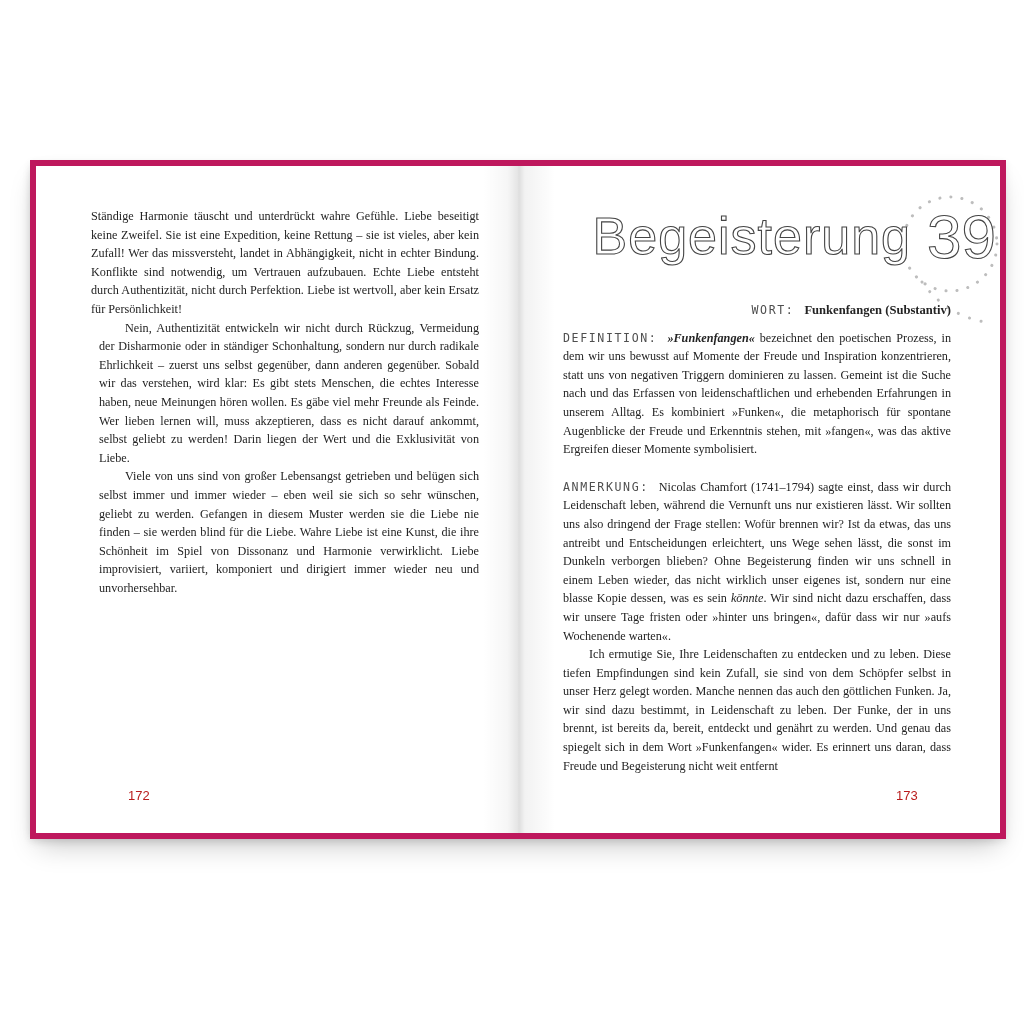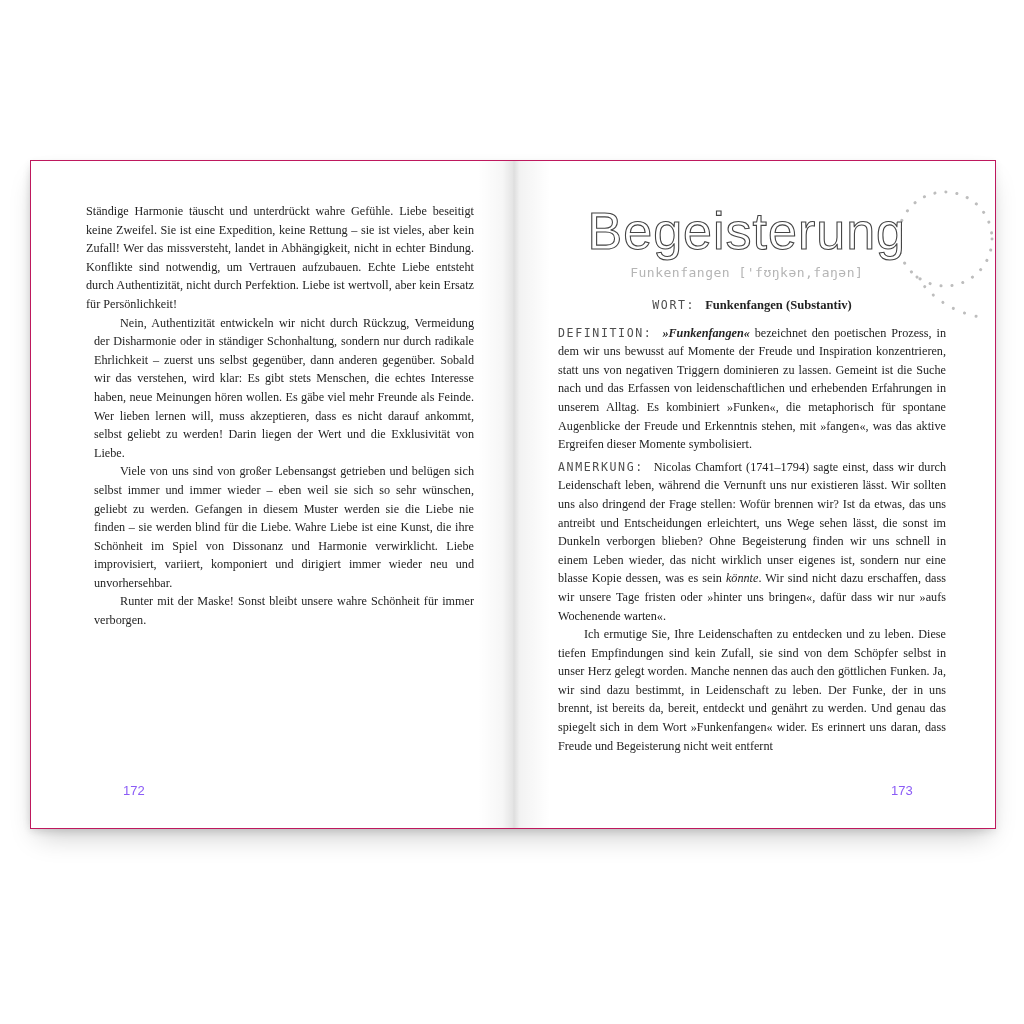--- a/index.html
+++ b/index.html
@@ -1,103 +1,102 @@
 <!DOCTYPE html>
 <html lang="de"><head>
 <meta charset="utf-8">
 <style>
   html,body{margin:0;padding:0;background:#ffffff;}
   body{width:1024px;height:1024px;position:relative;overflow:hidden;
        font-family:"Liberation Serif","DejaVu Serif",serif;}
 
   
   .spread{position:absolute;left:30px;top:160px;width:964px;height:667px;
-          background:#ffffff;border:1px solid #be185d;
+          background:#ffffff;border:6px solid #be185d;
           box-shadow:0 14px 26px -8px rgba(0,0,0,.22),0 3px 8px rgba(0,0,0,.08),
                      -4px 4px 10px -6px rgba(0,0,0,.12);}
   .page{position:absolute;top:0;height:100%;width:482px;}
   .page-left{left:0;}
   .page-right{left:482px;}
   .gutter{position:absolute;left:447px;top:0;width:72px;height:100%;pointer-events:none;
           background:linear-gradient(to right,rgba(0,0,0,0) 0%,rgba(0,0,0,.035) 34%,
                      rgba(0,0,0,.10) 48%,rgba(0,0,0,.13) 50%,rgba(0,0,0,.05) 58%,
                      rgba(0,0,0,0) 100%);}
 
   
   .bodycopy{position:absolute;width:388px;font-size:12.2px;line-height:18.6px;
             color:#232323;text-align:justify;}
   .bodycopy p{margin:0;}
   .bodycopy p.indent{text-indent:26px;margin-left:8px;}
   .left-copy{left:55px;top:41px;}
 
   .entry{position:absolute;left:45px;top:135px;width:388px;font-size:12.2px;
          line-height:18.6px;color:#232323;text-align:justify;}
   .entry p{margin:0;}
-  .entry .block-gap{margin-top:4px;}
+  .entry .block-gap{margin-top:19px;}
   .entry p.indent{text-indent:26px;}
 
   .label{font-family:"DejaVu Sans Mono","Liberation Mono",monospace;
          font-size:11.6px;letter-spacing:1.6px;color:#4e4e4e;margin-right:10px;}
   .word{font-weight:bold;font-size:12.6px;}
-  .entry-line{text-align:center;margin-bottom:9px;}
+  .entry-line{text-align:right;margin-bottom:9px;}
   em{font-style:italic;}
   strong{font-weight:bold;font-style:italic;}
 
   
-  .chapter-head{position:absolute;top:44px;right:89px;text-align:center;}
+  .chapter-head{position:absolute;top:44px;right:89px;text-align:left;}
   .chapter-title{font-family:"Liberation Sans","DejaVu Sans",sans-serif;
                  font-size:52px;line-height:1;letter-spacing:1px;color:#3d3d3d;
                  font-weight:normal;white-space:nowrap;}
   .chapter-number{position:absolute;left:409px;top:40px;
                   font-family:"Liberation Sans","DejaVu Sans",sans-serif;
                   font-size:62px;line-height:1;color:#3d3d3d;}
   @supports (-webkit-text-stroke: 1px #000){
     .thin{-webkit-text-stroke:1.1px #454545;color:#ffffff;}
   }
   .chapter-subtitle{font-family:"DejaVu Sans Mono","Liberation Mono",monospace;
                     font-size:13px;color:#b5b5b5;margin-top:8px;letter-spacing:.5px;
                     white-space:nowrap;}
 
   
   .dots{position:absolute;left:366px;top:16px;pointer-events:none;}
 
   
   .page-number{position:absolute;top:622px;
                font-family:"Liberation Sans","DejaVu Sans",sans-serif;
-               font-size:13px;color:#8b5cf6;}
+               font-size:13px;color:#b91c1c;}
   .pn-left{left:92px;}
   .pn-right{left:378px;}
 </style>
 </head>
 <body>
 
 <div class="spread">
 
   <div class="page page-left">
     <div class="bodycopy left-copy" id="left-copy">
         <p>Ständige Harmonie täuscht und unterdrückt wahre Gefühle. Liebe beseitigt keine Zweifel. Sie ist eine Expedition, keine Rettung – sie ist vieles, aber kein Zufall! Wer das missversteht, landet in Abhängigkeit, nicht in echter Bindung. Konflikte sind notwendig, um Vertrauen aufzubauen. Echte Liebe entsteht durch Authentizität, nicht durch Perfektion. Liebe ist wertvoll, aber kein Ersatz für Persönlichkeit!</p>
         <p class="indent">Nein, Authentizität entwickeln wir nicht durch Rückzug, Vermeidung der Disharmonie oder in ständiger Schonhaltung, sondern nur durch radikale Ehrlichkeit – zuerst uns selbst gegenüber, dann anderen gegenüber. Sobald wir das verstehen, wird klar: Es gibt stets Menschen, die echtes Interesse haben, neue Meinungen hören wollen. Es gäbe viel mehr Freunde als Feinde. Wer lieben lernen will, muss akzeptieren, dass es nicht darauf ankommt, selbst geliebt zu werden! Darin liegen der Wert und die Exklusivität von Liebe.</p>
         <p class="indent">Viele von uns sind von großer Lebensangst getrieben und belügen sich selbst immer und immer wieder – eben weil sie sich so sehr wünschen, geliebt zu werden. Gefangen in diesem Muster werden sie die Liebe nie finden – sie werden blind für die Liebe. Wahre Liebe ist eine Kunst, die ihre Schönheit im Spiel von Dissonanz und Harmonie verwirklicht. Liebe improvisiert, variiert, komponiert und dirigiert immer wieder neu und unvorhersehbar.</p>
-        <p class="indent">Runter mit der Maske! Sonst bleibt unsere wahre Schönheit für immer verborgen.</p>
       </div>
     <div class="page-number pn-left">172</div>
   </div>
 
   <div class="page page-right">
 
     <svg class="dots" width="118" height="152" viewBox="0 0 118 152" aria-hidden="true">
       <circle cx="66" cy="62" r="47" fill="none" stroke="#bdbdbd" stroke-width="3" stroke-linecap="round" stroke-dasharray="0.1 11"></circle>
       <path d="M 38 100 Q 64 136 108 141" fill="none" stroke="#bdbdbd" stroke-width="3" stroke-linecap="round" stroke-dasharray="0.1 12"></path>
     </svg>
 
     <div class="chapter-head">
       <div class="chapter-title thin">Begeisterung</div>
-      <div class="chapter-subtitle">Funkenfangen ['fʊŋkən,faŋən]</div>
     </div>
 
+    <div class="chapter-number thin">39</div>
 
     <div class="entry">
       <div class="entry-line">
         <span class="label">WORT:</span><span class="word">Funkenfangen (Substantiv)</span>
       </div>
       <p id="definition-p"><span class="label">DEFINITION:</span><strong>»Funkenfangen«</strong> bezeichnet den poetischen Prozess, in dem wir uns bewusst auf Momente der Freude und Inspiration konzentrieren, statt uns von negativen Triggern dominieren zu lassen. Gemeint ist die Suche nach und das Erfassen von leidenschaftlichen und erhebenden Erfahrungen in unserem Alltag. Es kombiniert »Funken«, die metaphorisch für spontane Augenblicke der Freude und Erkenntnis stehen, mit »fangen«, was das aktive Ergreifen dieser Momente symbolisiert.</p>
       <p id="annotation-p" class="block-gap"><span class="label">ANMERKUNG:</span>Nicolas Chamfort (1741–1794) sagte einst, dass wir durch Leidenschaft leben, während die Vernunft uns nur existieren lässt. Wir sollten uns also dringend der Frage stellen: Wofür brennen wir? Ist da etwas, das uns antreibt und Entscheidungen erleichtert, uns Wege sehen lässt, die sonst im Dunkeln verborgen blieben? Ohne Begeisterung finden wir uns schnell in einem Leben wieder, das nicht wirklich unser eigenes ist, sondern nur eine blasse Kopie dessen, was es sein <em>könnte</em>. Wir sind nicht dazu erschaffen, dass wir unsere Tage fristen oder »hinter uns bringen«, dafür dass wir nur »aufs Wochenende warten«.</p>
       <p id="closing-p" class="indent">Ich ermutige Sie, Ihre Leidenschaften zu entdecken und zu leben. Diese tiefen Empfindungen sind kein Zufall, sie sind von dem Schöpfer selbst in unser Herz gelegt worden. Manche nennen das auch den göttlichen Funken. Ja, wir sind dazu bestimmt, in Leidenschaft zu leben. Der Funke, der in uns brennt, ist bereits da, bereit, entdeckt und genährt zu werden. Und genau das spiegelt sich in dem Wort »Funkenfangen« wider. Es erinnert uns daran, dass Freude und Begeisterung nicht weit entfernt</p>
     </div>
 

